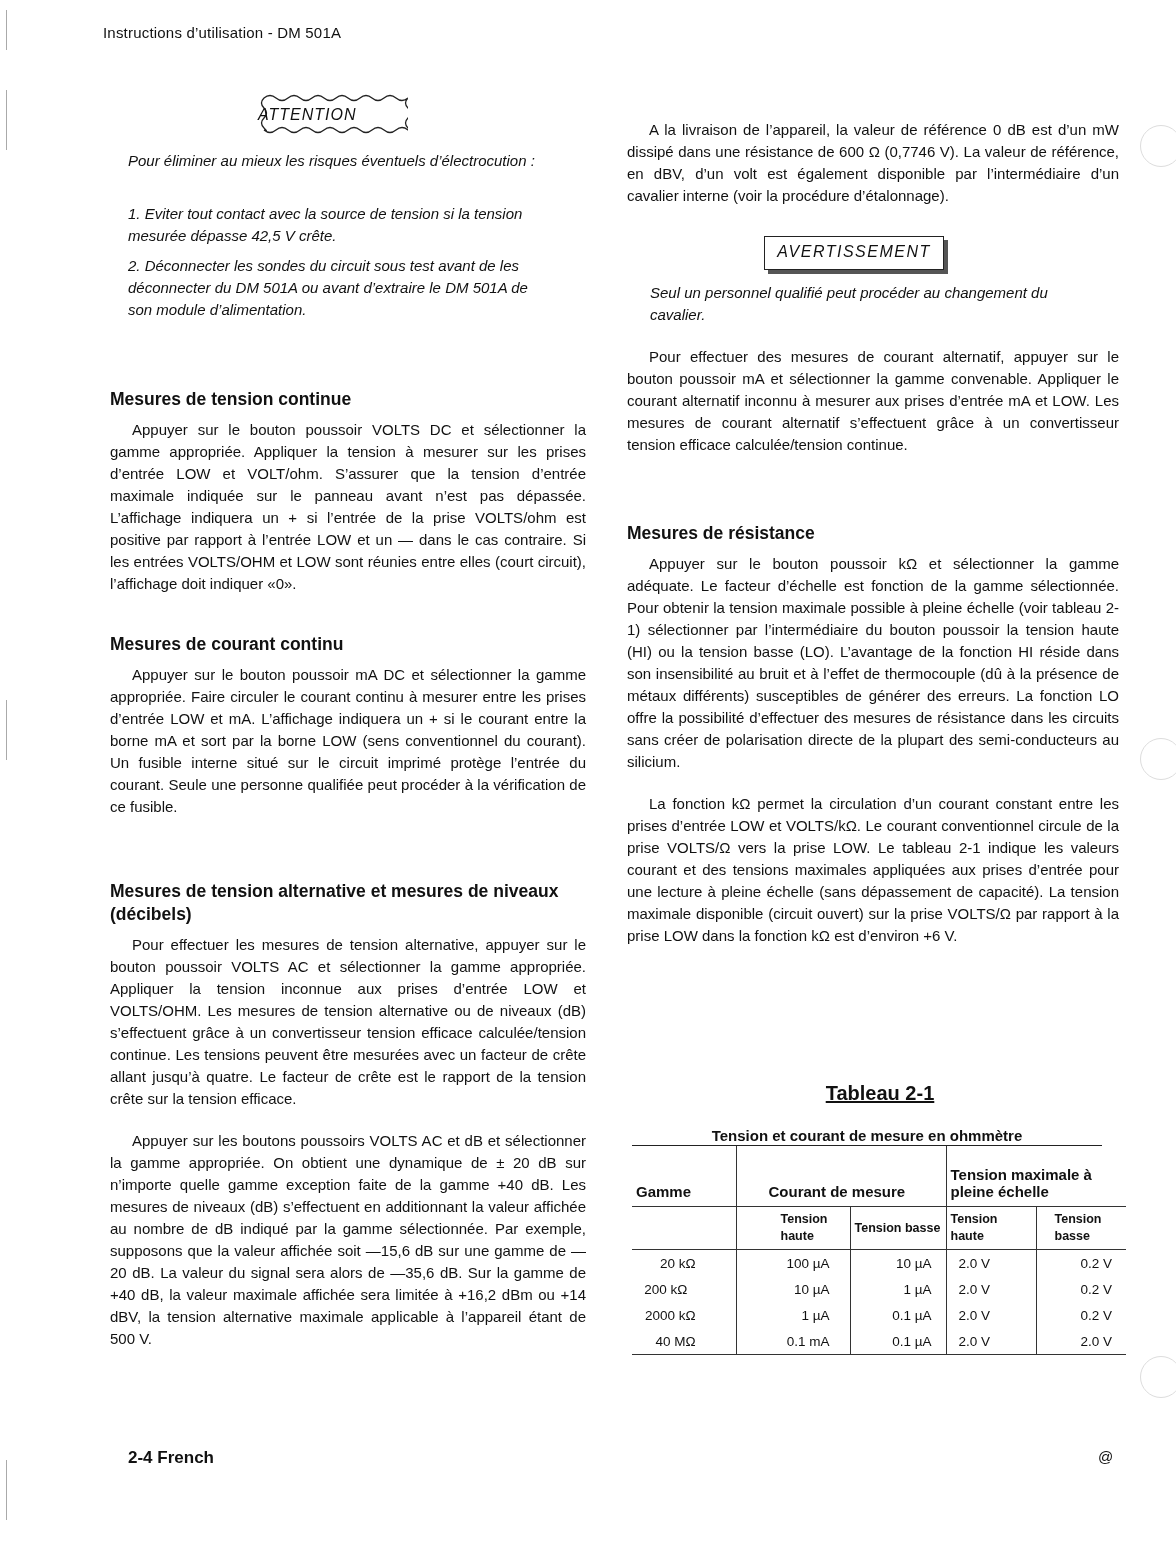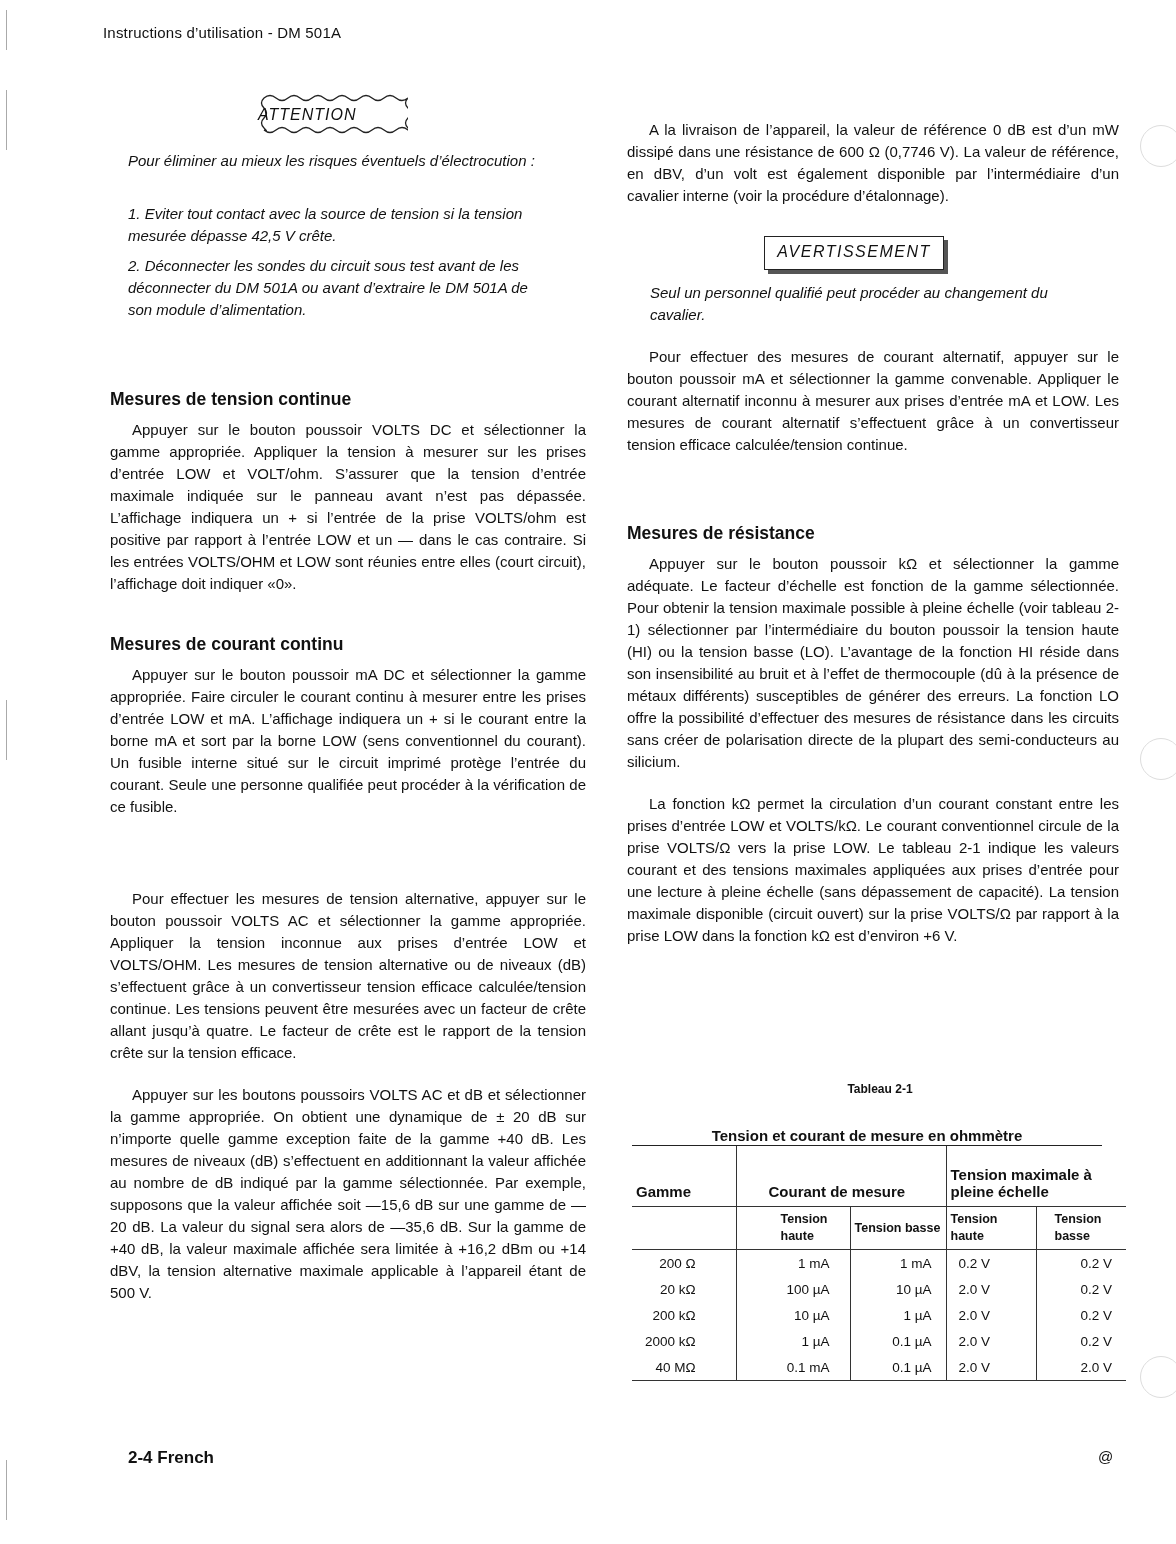--- a/index.html
+++ b/index.html
@@ -17,21 +17,21 @@
   .attn-item2 { left: 128px; top: 255px; width: 420px; }
   h2 { margin: 0; font-size: 17.5px; font-weight: bold; line-height: 23px; }
   .body { font-size: 15px; line-height: 22px; text-align: justify; }
   .left-col { left: 110px; width: 476px; }
   .right-col { left: 627px; width: 492px; }
   .avert-box { left: 764px; top: 236px; width: 178px; height: 32px; border: 1.5px solid #222;
                box-shadow: 4px 4px 0 #555; background: #fff; }
   .avert-label { position: absolute; left: 0; right: 0; top: 6px; text-align: center;
                  font-style: italic; font-size: 16px; letter-spacing: 1.5px; }
   .table-caption { left: 630px; top: 1082px; width: 500px; text-align: center;
-                   font-size: 12px; font-weight: bold; }
+                   font-size: 20px; font-weight: bold; text-decoration: underline; }
   .table-title { left: 632px; top: 1127px; width: 470px; text-align: center;
                  font-size: 15px; font-weight: bold; border-bottom: 1.5px solid #222; line-height: 18px; }
   table.data { position: absolute; left: 632px; top: 1146px; width: 494px; border-collapse: collapse;
                font-size: 13.5px; }
   table.data td, table.data th { padding: 0 4px; font-weight: normal; vertical-align: middle; }
   table.data .hdr1 th { font-size: 15px; font-weight: bold; height: 54px; text-align: left; border-bottom: 1.5px solid #333; }
   table.data .hdr2 th { font-size: 12.5px; font-weight: bold; line-height: 17px; height: 42px; text-align: left;
                         border-bottom: 1.5px solid #333; }
   table.data td { height: 26px; }
   .vl { border-left: 1.5px solid #333; }
@@ -73,20 +73,21 @@
   <h2>Mesures de tension continue</h2>
   <div class="body" style="margin-top:8px;text-indent:22px;">Appuyer sur le bouton poussoir VOLTS DC et sélectionner la gamme appropriée. Appliquer la tension à mesurer sur les prises d’entrée LOW et VOLT/ohm. S’assurer que la tension d’entrée maximale indiquée sur le panneau avant n’est pas dépassée. L’affichage indiquera un + si l’entrée de la prise VOLTS/ohm est positive par rapport à l’entrée LOW et un — dans le cas contraire. Si les entrées VOLTS/OHM et LOW sont réunies entre elles (court circuit), l’affichage doit indiquer «0».</div>
 </div>
 
 <div class="abs left-col" style="top:633px;">
   <h2>Mesures de courant continu</h2>
   <div class="body" style="margin-top:8px;text-indent:22px;">Appuyer sur le bouton poussoir mA DC et sélectionner la gamme appropriée. Faire circuler le courant continu à mesurer entre les prises d’entrée LOW et mA. L’affichage indiquera un + si le courant entre la borne mA et sort par la borne LOW (sens conventionnel du courant). Un fusible interne situé sur le circuit imprimé protège l’entrée du courant. Seule une personne qualifiée peut procéder à la vérification de ce fusible.</div>
 </div>
 
 <div class="abs left-col" style="top:880px;">
+  <h2>Mesures de tension alternative et mesures de niveaux (décibels)</h2>
   <div class="body" style="margin-top:8px;text-indent:22px;">Pour effectuer les mesures de tension alternative, appuyer sur le bouton poussoir VOLTS AC et sélectionner la gamme appropriée. Appliquer la tension inconnue aux prises d’entrée LOW et VOLTS/OHM. Les mesures de tension alternative ou de niveaux (dB) s’effectuent grâce à un convertisseur tension efficace calculée/tension continue. Les tensions peuvent être mesurées avec un facteur de crête allant jusqu’à quatre. Le facteur de crête est le rapport de la tension crête sur la tension efficace.</div>
   <div class="body" style="margin-top:20px;text-indent:22px;">Appuyer sur les boutons poussoirs VOLTS AC et dB et sélectionner la gamme appropriée. On obtient une dynamique de ± 20 dB sur n’importe quelle gamme exception faite de la gamme +40 dB. Les mesures de niveaux (dB) s’effectuent en additionnant la valeur affichée au nombre de dB indiqué par la gamme sélectionnée. Par exemple, supposons que la valeur affichée soit —15,6 dB sur une gamme de —20 dB. La valeur du signal sera alors de —35,6 dB. Sur la gamme de +40 dB, la valeur maximale affichée sera limitée à +16,2 dBm ou +14 dBV, la tension alternative maximale applicable à l’appareil étant de 500 V.</div>
 </div>
 
 <div class="abs right-col body" style="top:119px;text-indent:22px;">A la livraison de l’appareil, la valeur de référence 0 dB est d’un mW dissipé dans une résistance de 600 Ω (0,7746 V). La valeur de référence, en dBV, d’un volt est également disponible par l’intermédiaire d’un cavalier interne (voir la procédure d’étalonnage).</div>
 
 <div class="abs avert-box">
   <div class="avert-label">AVERTISSEMENT</div>
 </div>
 <div class="abs italic-block" style="left:650px;top:282px;width:430px;">Seul un personnel qualifié peut procéder au changement du cavalier.</div>
@@ -119,35 +120,28 @@
   <tr class="hdr2">
     <th></th>
     <th class="vl" style="padding-left:44px;">Tension haute</th>
     <th class="vl">Tension basse</th>
     <th class="vl">Tension haute</th>
     <th class="vl" style="padding-left:18px;">Tension basse</th>
   </tr>
   </tbody>
     <tbody id="table-body">
       <tr>
-        <td class="r" style="padding-right: 40px;">200 Ω</td>
-        <td class="vl r" style="padding-right: 20px;">1 mA</td>
-        <td class="vl r" style="padding-right: 14px;">1 mA</td>
-        <td class="vl" style="padding-left: 12px;">0.2 V</td>
-        <td class="vl r" style="padding-right: 14px;">0.2 V</td>
-      </tr>
-      <tr>
         <td class="r" style="padding-right: 40px;">20 kΩ</td>
         <td class="vl r" style="padding-right: 20px;">100 µA</td>
         <td class="vl r" style="padding-right: 14px;">10 µA</td>
         <td class="vl" style="padding-left: 12px;">2.0 V</td>
         <td class="vl r" style="padding-right: 14px;">0.2 V</td>
       </tr>
       <tr>
-        <td class="r" style="padding-right: 40px;">200 kΩ</td>
+        <td class="r" style="padding-right: 40px; text-align: center;">200 kΩ</td>
         <td class="vl r" style="padding-right: 20px;">10 µA</td>
         <td class="vl r" style="padding-right: 14px;">1 µA</td>
         <td class="vl" style="padding-left: 12px;">2.0 V</td>
         <td class="vl r" style="padding-right: 14px;">0.2 V</td>
       </tr>
       <tr>
         <td class="r" style="padding-right: 40px;">2000 kΩ</td>
         <td class="vl r" style="padding-right: 20px;">1 µA</td>
         <td class="vl r" style="padding-right: 14px;">0.1 µA</td>
         <td class="vl" style="padding-left: 12px;">2.0 V</td>

